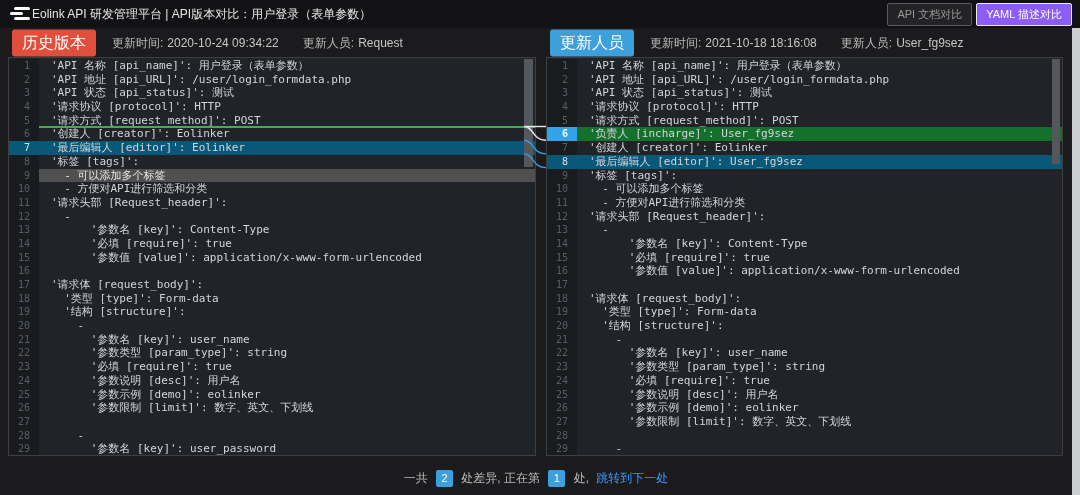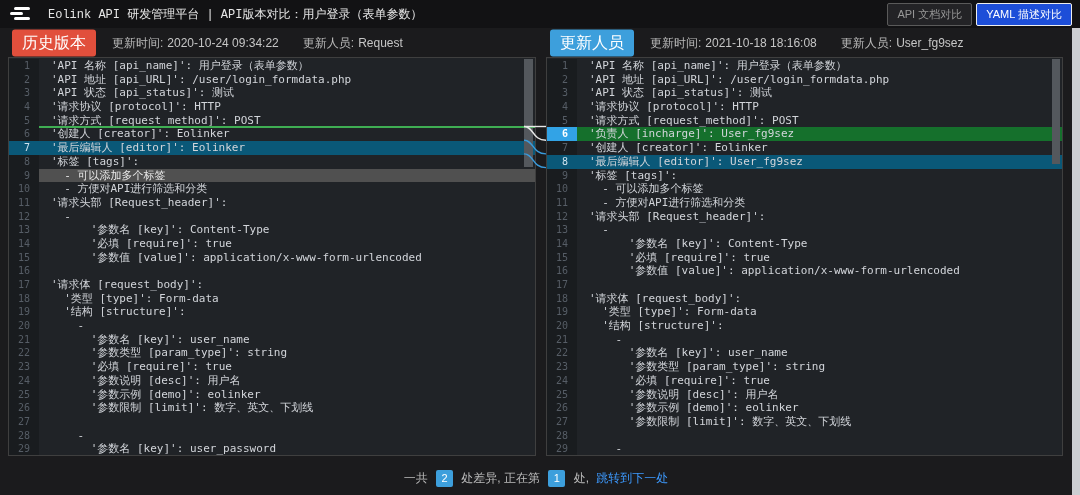--- a/index.html
+++ b/index.html
@@ -9,26 +9,26 @@
   .app { position:relative; width:1080px; height:495px; background:#1b1b1d; }
 
   
   .top-header { position:absolute; left:0; top:0; width:1080px; height:28px;
                 background:#121214; display:flex; align-items:center; }
   .logo { width:22px; height:16px; margin-left:10px; position:relative; }
   .logo span { position:absolute; height:3px; border-radius:2px; background:#ffffff; }
   .logo span:nth-child(1){ left:4px; top:1px; width:16px; }
   .logo span:nth-child(2){ left:0;  top:6px; width:13px; }
   .logo span:nth-child(3){ left:4px; top:11px; width:16px; }
-  .page-title { color:#e6e6e6; font-size:12px; margin-left:16px; white-space:nowrap;font-family:Liberation Mono, monospace; }
+  .page-title { color:#e6e6e6; font-size:12px; margin-left:0; white-space:nowrap; }
   .header-actions { margin-left:auto; margin-right:8px; display:flex; gap:4px; }
   .hbtn { font-size:11px; padding:3px 9px; background:#232326; color:#979797;
           border:1px solid #5a5a5a; border-radius:2px; cursor:pointer;
           font-family:"Liberation Sans","DejaVu Sans",sans-serif; }
-  .hbtn.active { background:#1d4ed8; color:#ffffff; border-color:#ededed; }
+  .hbtn.active { background:#8b5cf6; color:#ffffff; border-color:#ededed; }
 
   
   .version-row { position:absolute; left:0; top:28px; width:1080px; height:29px; }
   .vgroup { position:absolute; top:50%; transform:translateY(-50%);
             display:flex; align-items:center; font-size:12px; color:#b9b9b9; }
   .vgroup.vleft { left:12px; }
   .vgroup.vright { left:550px; }
   .vbadge { color:#fff; font-size:16px; padding:3px 10px; border-radius:3px; margin-right:16px; }
   .vbadge.red  { background:#e14f3c; }
   .vbadge.blue { background:#3d9fdc; }

